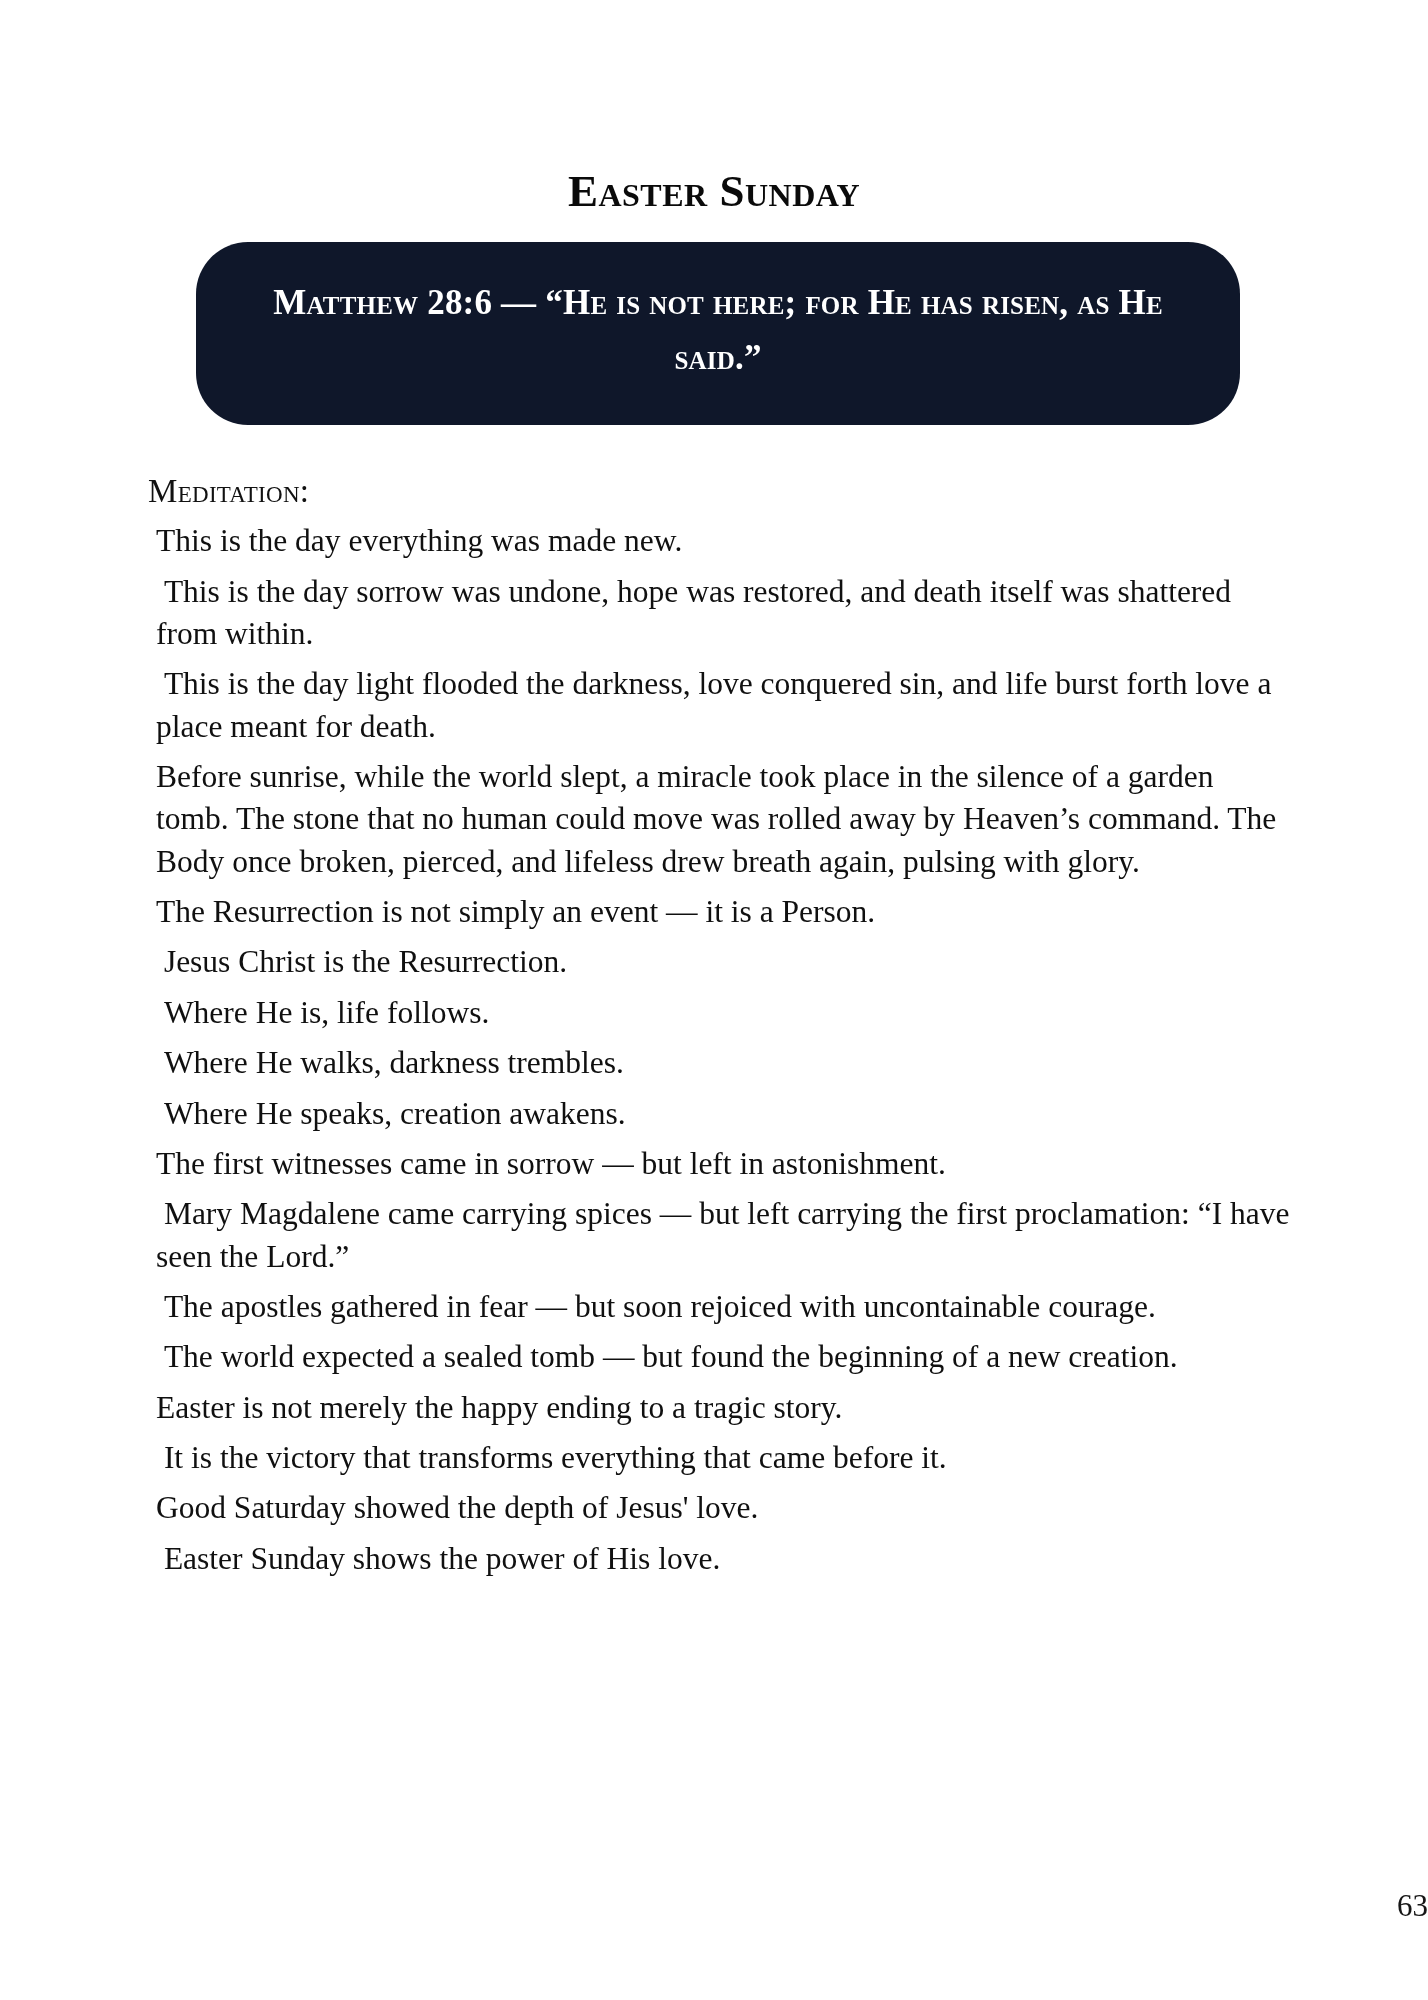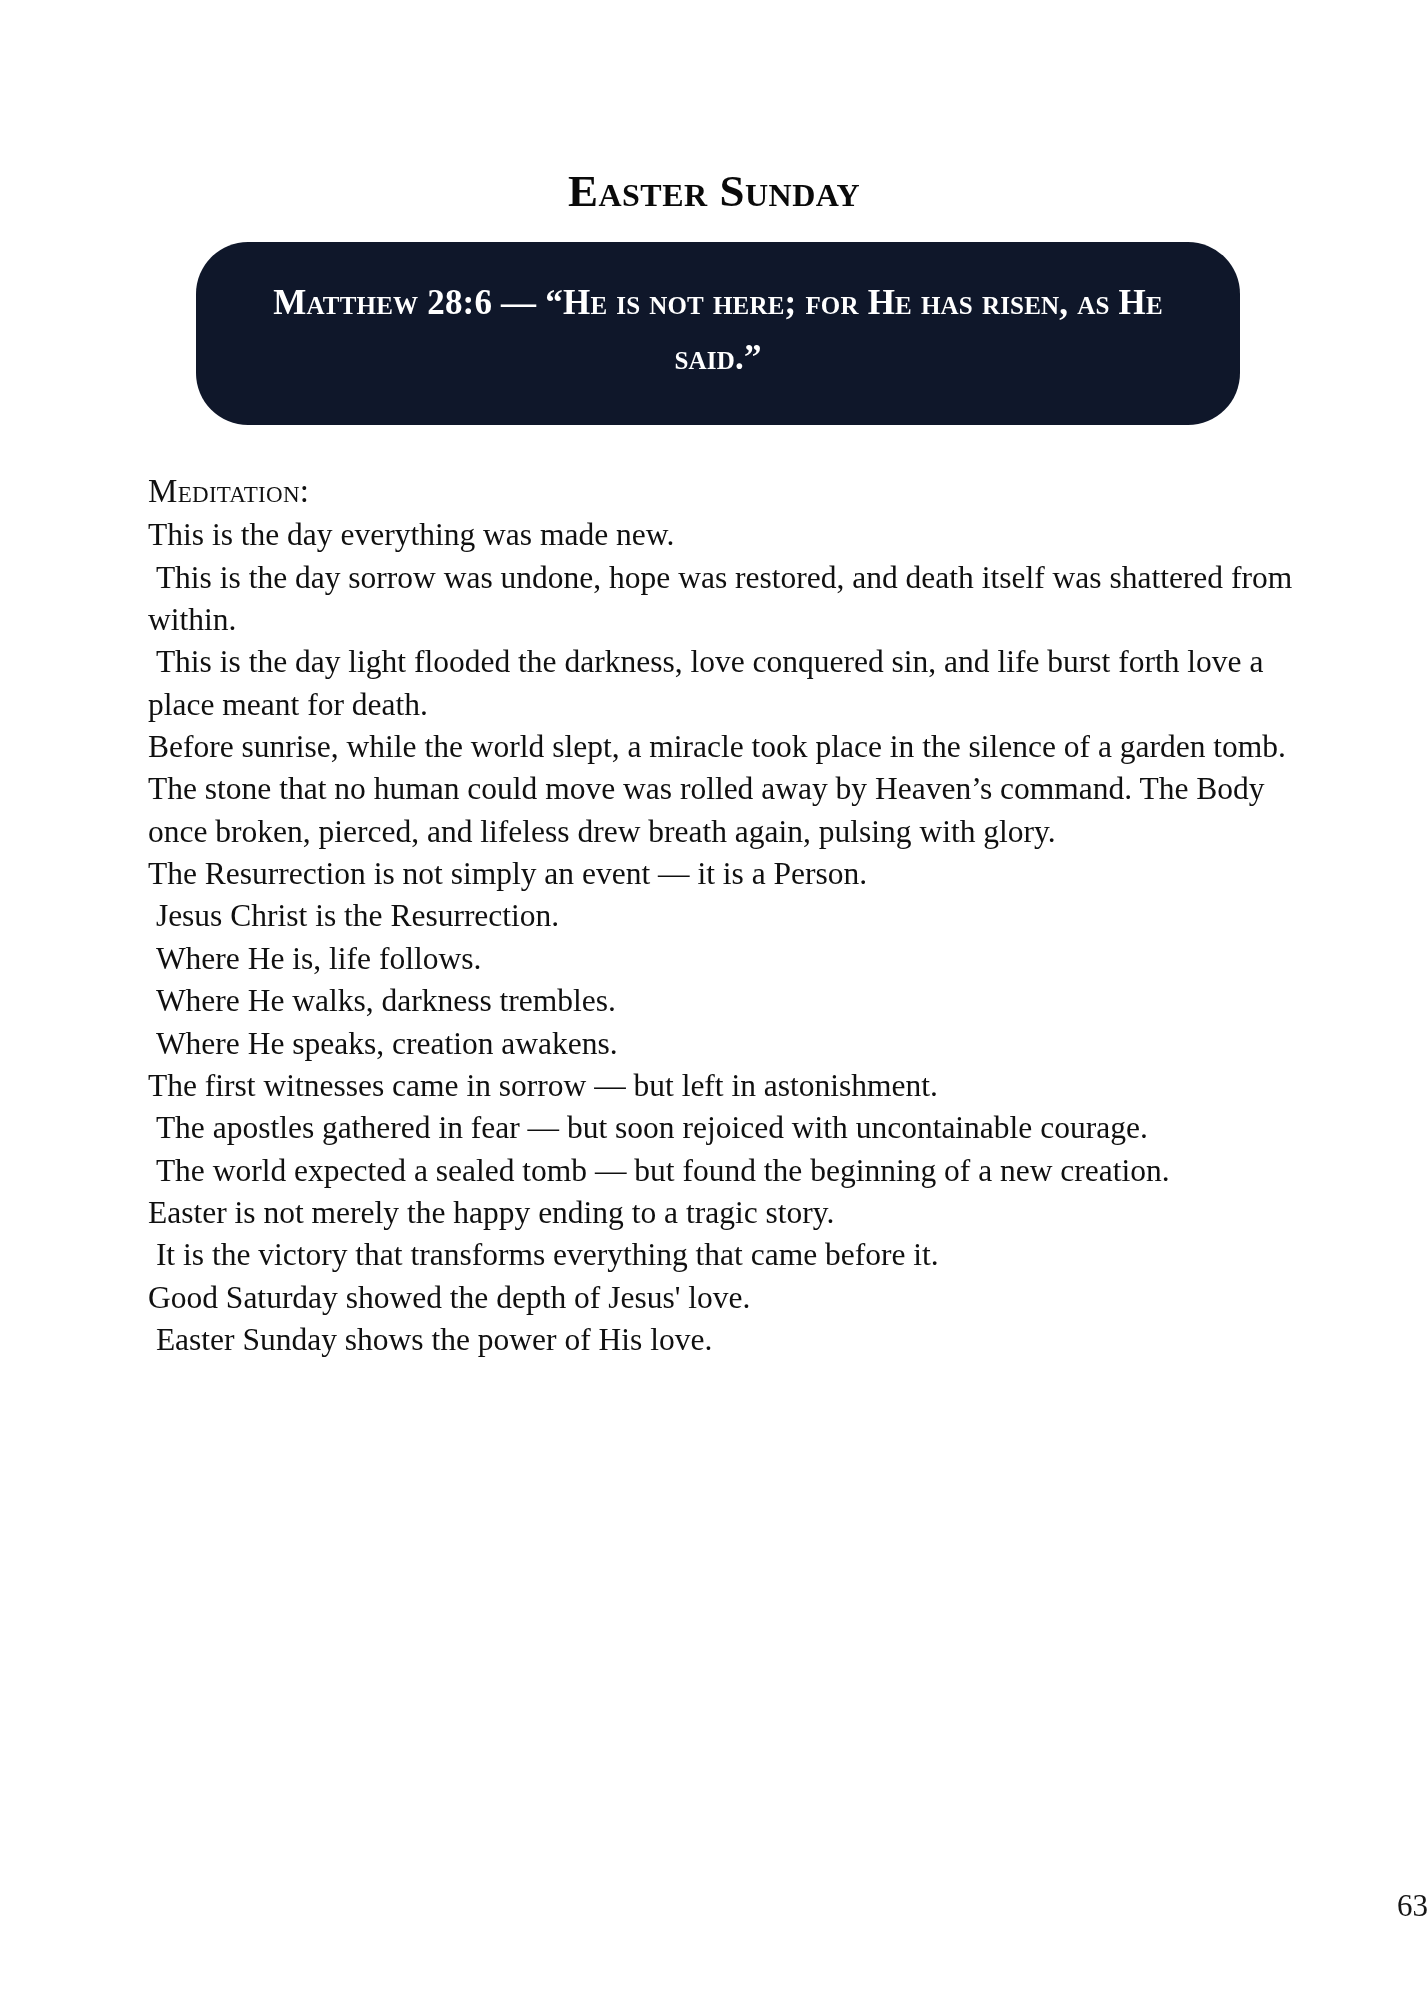--- a/index.html
+++ b/index.html
@@ -76,21 +76,21 @@
     font-variant: small-caps;
     font-size: 33px;
     line-height: 1.28;
     letter-spacing: 0.3px;
     margin: 0 0 2px 0;
     color: #111111;
   }
   .body-line {
     font-size: 31.5px;
     line-height: 1.345;
-    margin: 0;
+    margin: 8px;
     color: #101010;
     white-space: pre-wrap;
     text-align: left;
     hyphens: none;
   }
 
   
   .page-number {
     position: absolute;
     left: 0;
@@ -118,20 +118,21 @@
         <p class="body-line">This is the day everything was made new.</p>
         <p class="body-line"> This is the day sorrow was undone, hope was restored, and death itself was shattered from within.</p>
         <p class="body-line"> This is the day light flooded the darkness, love conquered sin, and life burst forth love a place meant for death.</p>
         <p class="body-line">Before sunrise, while the world slept, a miracle took place in the silence of a garden tomb. The stone that no human could move was rolled away by Heaven’s command. The Body once broken, pierced, and lifeless drew breath again, pulsing with glory.</p>
         <p class="body-line">The Resurrection is not simply an event — it is a Person.</p>
         <p class="body-line"> Jesus Christ is the Resurrection.</p>
         <p class="body-line"> Where He is, life follows.</p>
         <p class="body-line"> Where He walks, darkness trembles.</p>
         <p class="body-line"> Where He speaks, creation awakens.</p>
         <p class="body-line">The first witnesses came in sorrow — but left in astonishment.</p>
+        <p class="body-line"> Mary Magdalene came carrying spices — but left carrying the first proclamation: “I have seen the Lord.”</p>
         <p class="body-line"> The apostles gathered in fear — but soon rejoiced with uncontainable courage.</p>
         <p class="body-line"> The world expected a sealed tomb — but found the beginning of a new creation.</p>
         <p class="body-line">Easter is not merely the happy ending to a tragic story.</p>
         <p class="body-line"> It is the victory that transforms everything that came before it.</p>
         <p class="body-line">Good Saturday showed the depth of Jesus' love.</p>
         <p class="body-line"> Easter Sunday shows the power of His love.</p>
       </div>
   </div>
 
   <div class="page-number">63</div>

